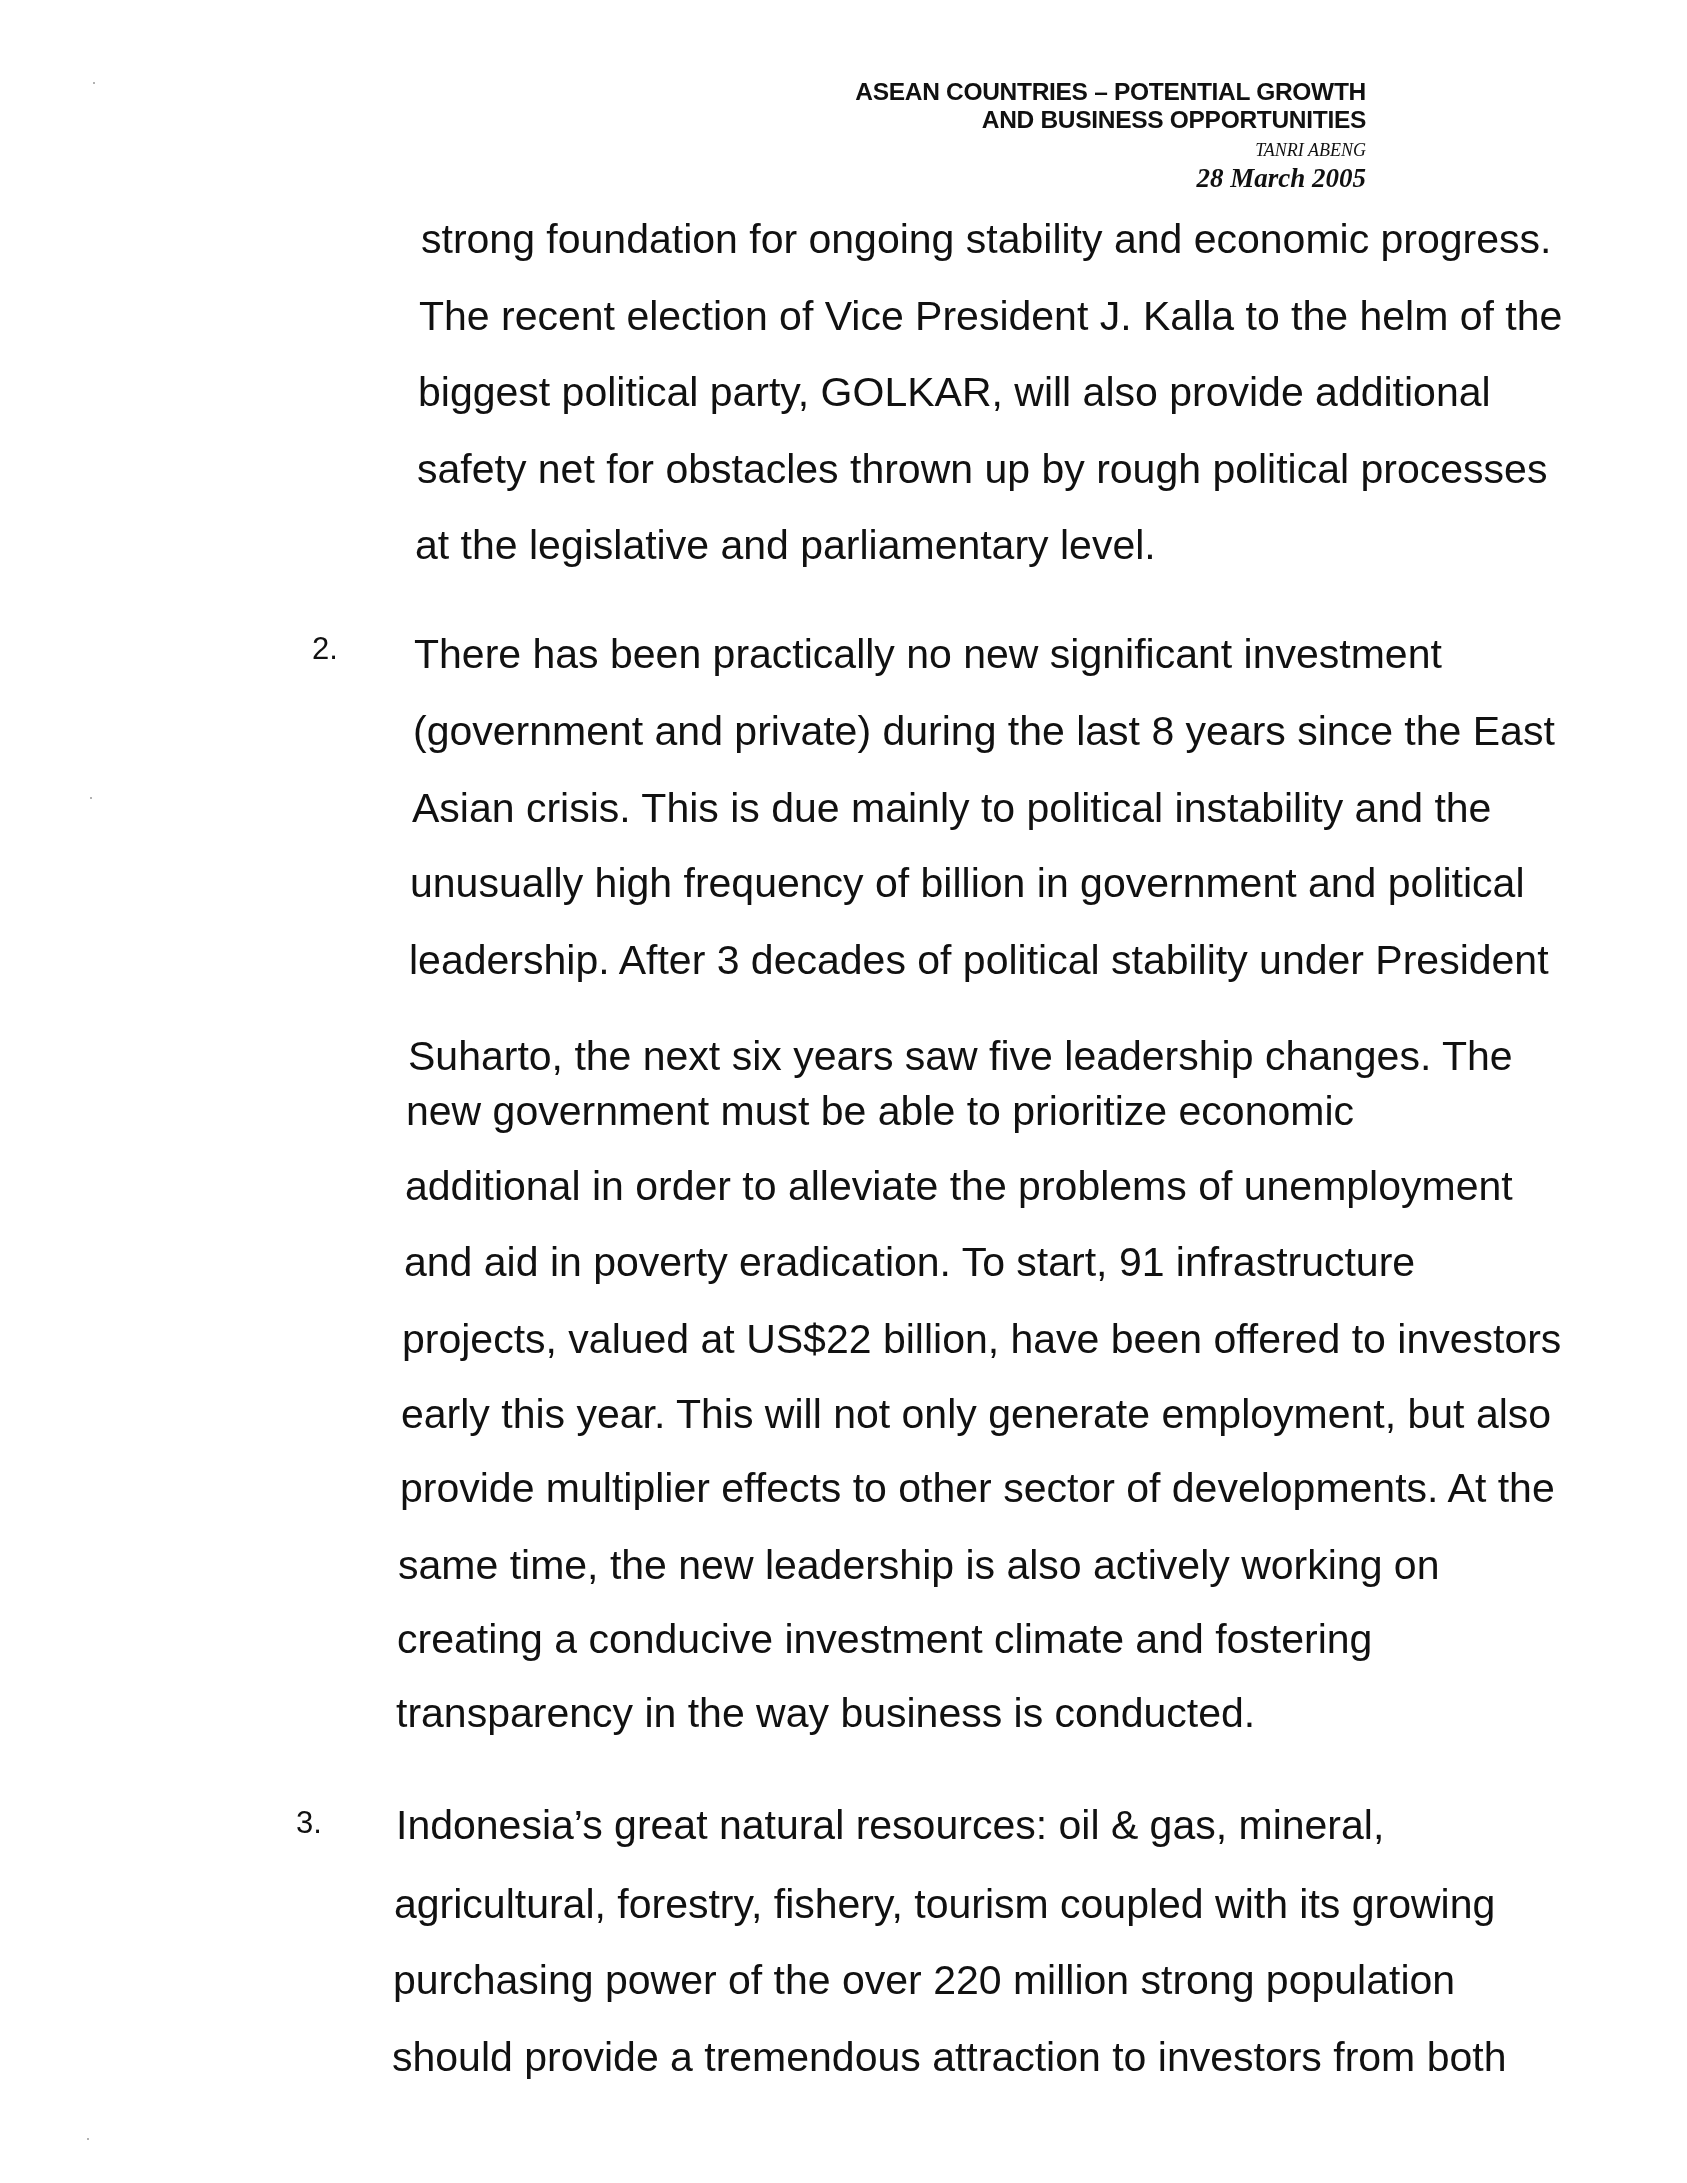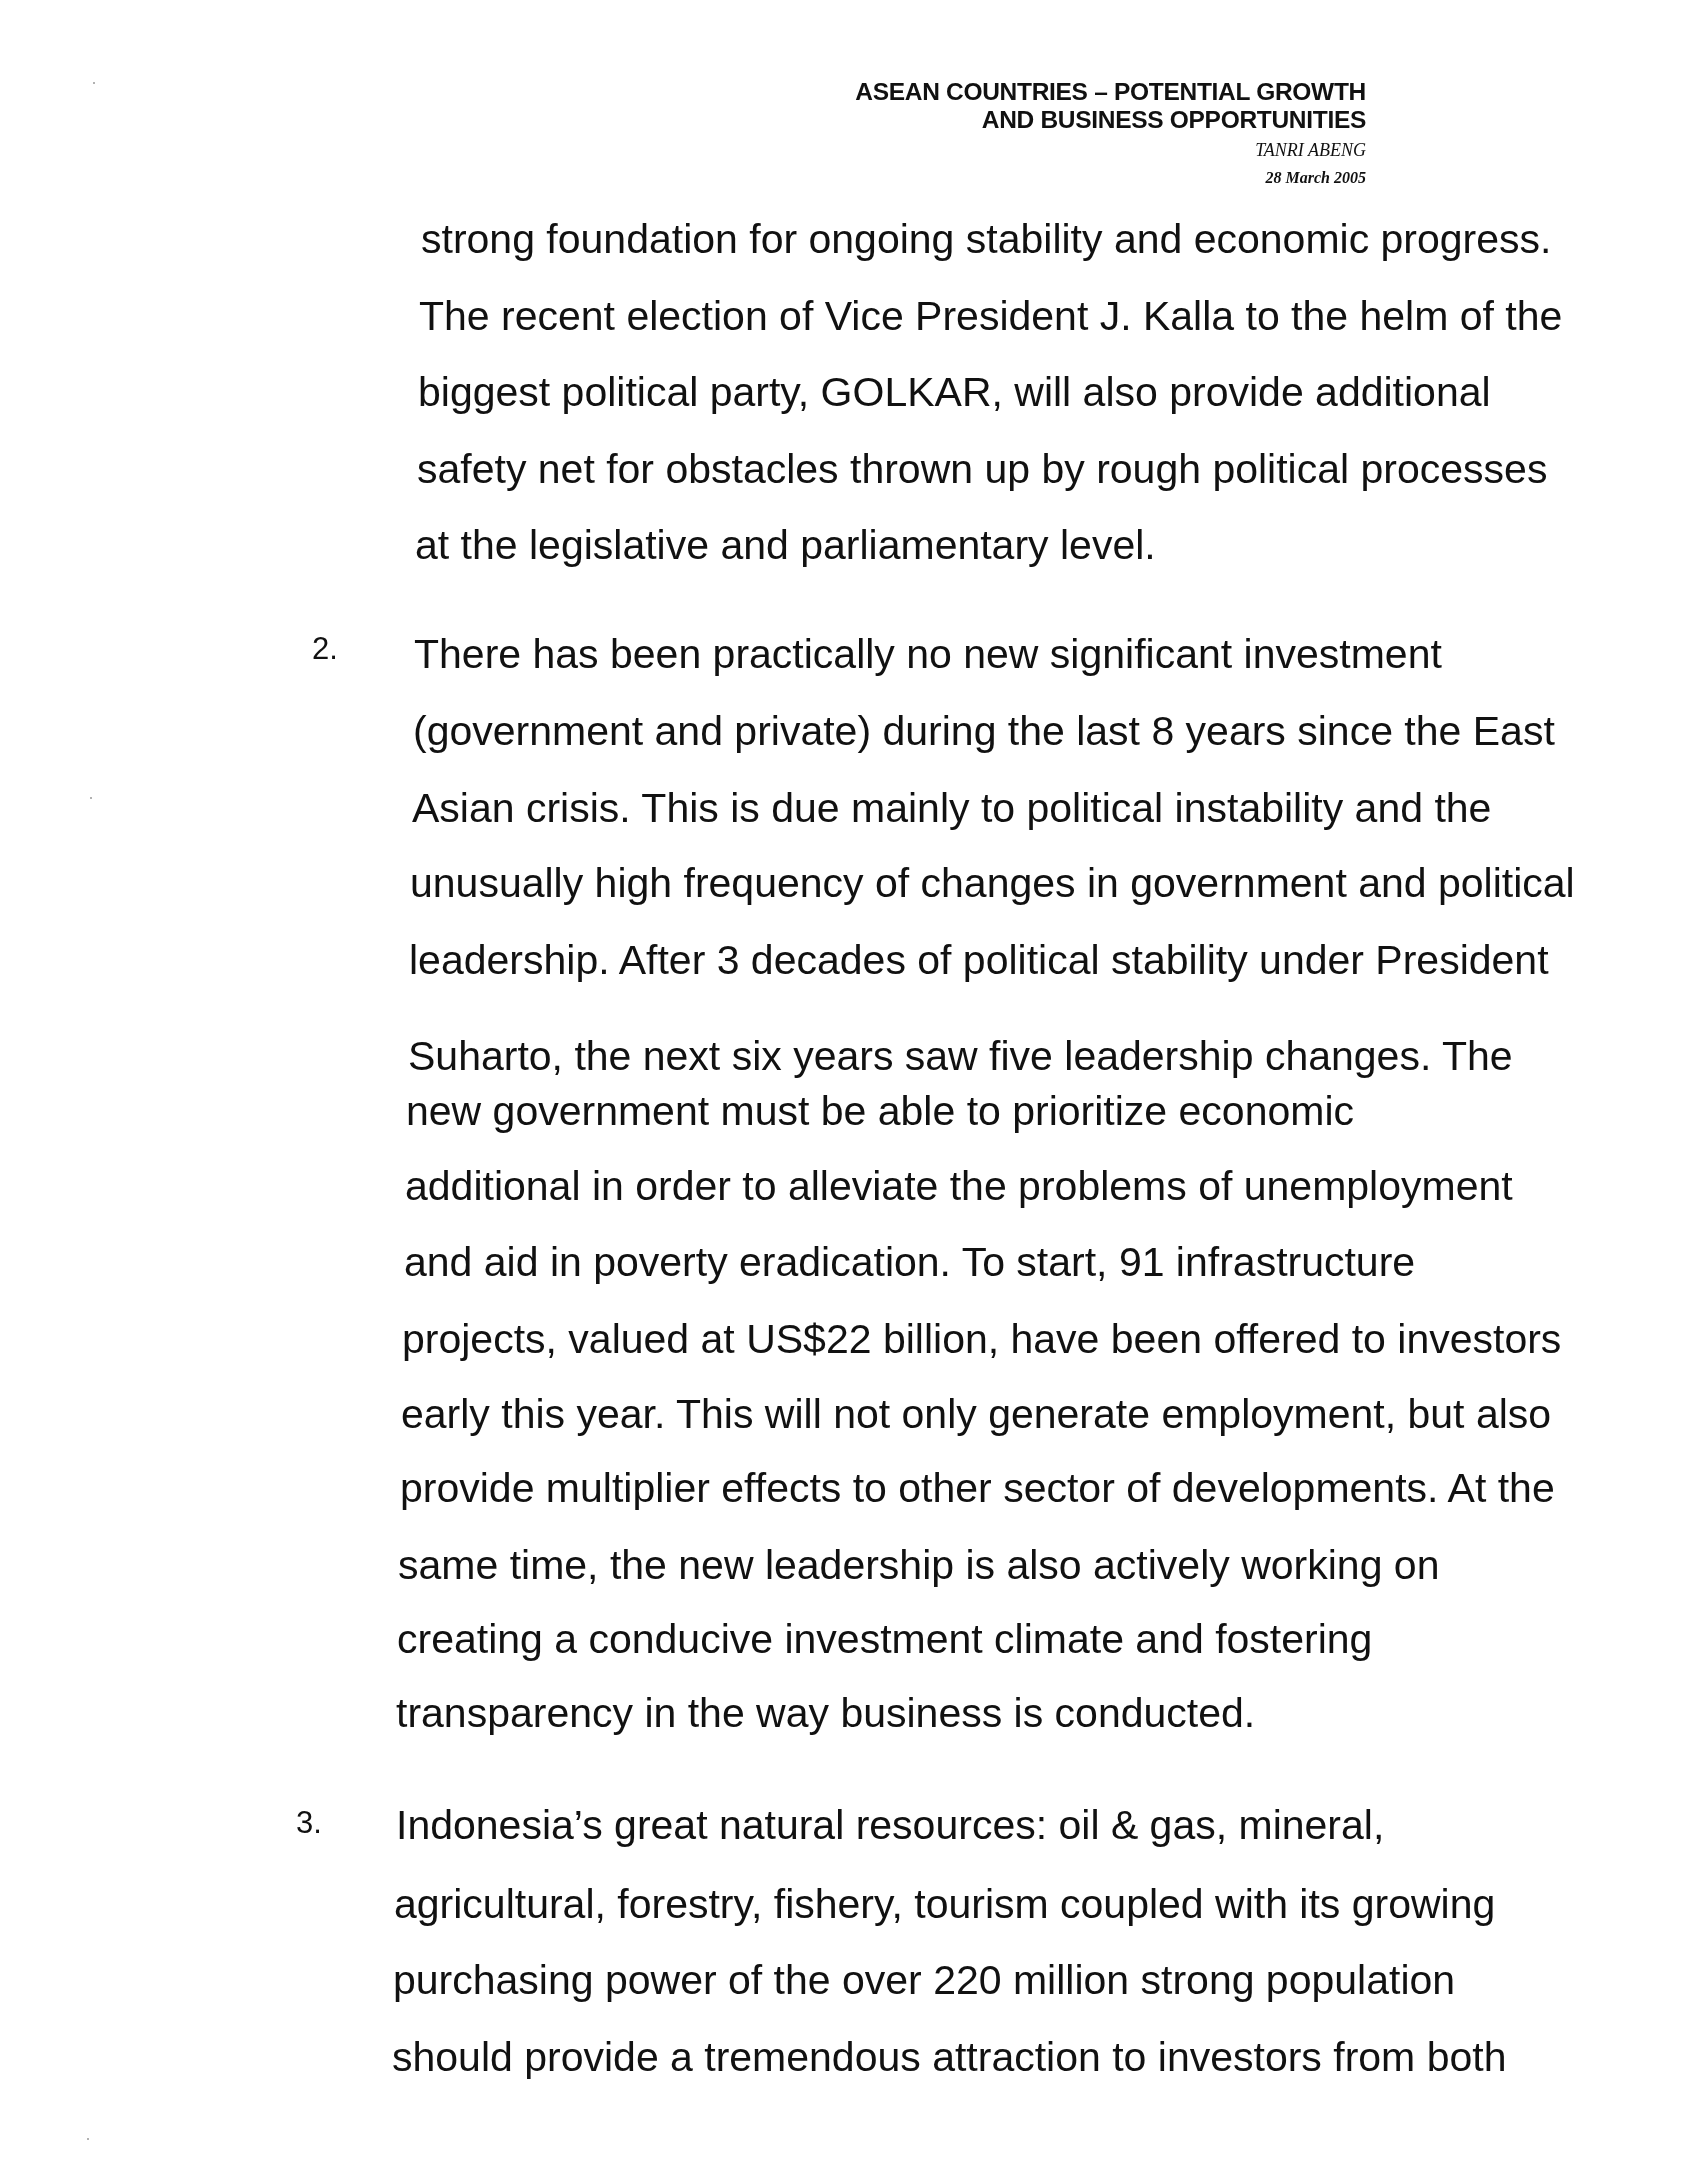--- a/index.html
+++ b/index.html
@@ -1,20 +1,20 @@
 <!DOCTYPE html>
 <html style="font-size:10.6px"><head>
 <meta charset="utf-8">
 <style>
   html, body { margin:0; padding:0; background:#ffffff; }
   body { width:1687px; height:2183px; position:relative; overflow:hidden; font-family:"Liberation Sans", sans-serif; color:#111; }
   .header { position:absolute; right:321px; top:78px; text-align:right; }
   .h-title { font-family:"Liberation Sans", sans-serif; font-weight:bold; font-size:24.5px; line-height:28px; letter-spacing:-0.3px; }
   .h-author { font-family:"Liberation Serif", serif; font-style:italic; font-size:18px; line-height:30px; margin-top:1.3px; }
-  .h-date { font-family:"Liberation Serif", serif; font-style:italic; font-weight:bold; font-size:16px; line-height:26.5px; }
+  .h-date { font-family:"Liberation Serif", serif; font-style:italic; font-weight:bold; font-size:27px; line-height:26.5px; }
   .line { position:absolute; font-size:41px; line-height:37px; white-space:nowrap; text-align:justify; text-align-last:justify; }
   .num { position:absolute; font-size:31px; line-height:37px; }
   .speck { position:absolute; width:2px; height:2px; background:#999; border-radius:50%; }
 </style>
 </head>
 <body>
 
 <div class="header">
   <div class="h-title">ASEAN COUNTRIES – POTENTIAL GROWTH</div>
   <div class="h-title">AND BUSINESS OPPORTUNITIES</div>
@@ -28,21 +28,21 @@
   <div class="line" style="left:418px; top:374px; width:945px;">biggest political party, GOLKAR, will also provide additional</div>
   <div class="line" style="left:417px; top:451px; width:945px;">safety net for obstacles thrown up by rough political processes</div>
   <div class="line" style="left:415px; top:527px; width:auto; text-align-last:auto;">at the legislative and parliamentary level.</div>
 </div>
 
 <div>
   <div class="num" style="left:312px; top:630px;">2.</div>
   <div class="line" style="left:414px; top:636px; width:945px;">There has been practically no new significant investment</div>
   <div class="line" style="left:413px; top:713px; width:945px;">(government and private) during the last 8 years since the East</div>
   <div class="line" style="left:412px; top:790px; width:945px;">Asian crisis.  This is due mainly to political instability and the</div>
-  <div class="line" style="left:410px; top:865px; width:945px;">unusually high frequency of changes in government and political</div>
+  <div class="line" style="left:410px; top:865px; width:945px;">unusually high frequency of billion in government and political</div>
   <div class="line" style="left:409px; top:942px; width:945px;">leadership.  After 3 decades of political stability under President</div>
   <div class="line" style="left:408px; top:1038px; width:945px;">Suharto, the next six years saw five leadership changes.  The</div>
   <div class="line" style="left:406px; top:1093px; width:945px;">new government must be able to prioritize economic</div>
   <div class="line" style="left:405px; top:1168px; width:945px;">additional in order to alleviate the problems of unemployment</div>
   <div class="line" style="left:404px; top:1244px; width:945px;">and aid in poverty eradication.  To start, 91 infrastructure</div>
   <div class="line" style="left:402px; top:1321px; width:945px;">projects, valued at US$22 billion, have been offered to investors</div>
   <div class="line" style="left:401px; top:1396px; width:945px;">early this year.  This will not only generate employment, but also</div>
   <div class="line" style="left:400px; top:1470px; width:945px;">provide multiplier effects to other sector of developments.  At the</div>
   <div class="line" style="left:398px; top:1547px; width:945px;">same time, the new leadership is also actively working on</div>
   <div class="line" style="left:397px; top:1621px; width:945px;">creating a conducive investment climate and fostering</div>

